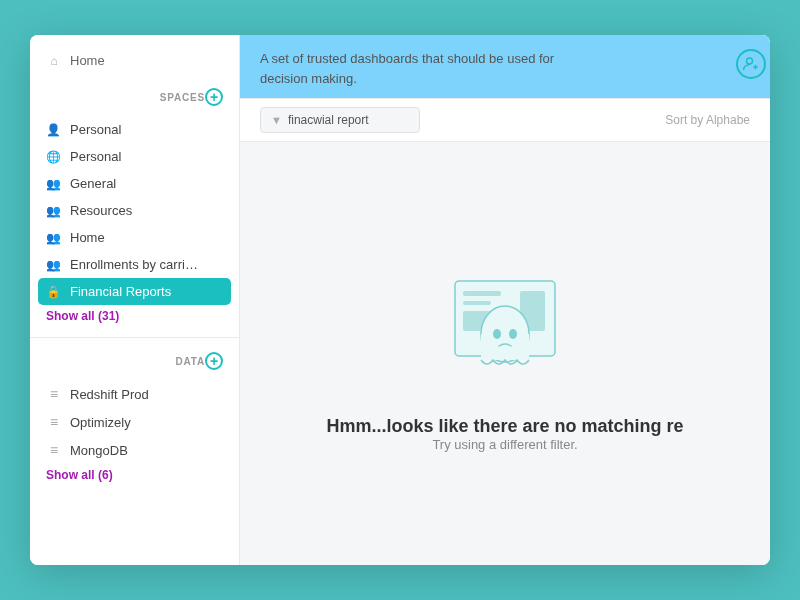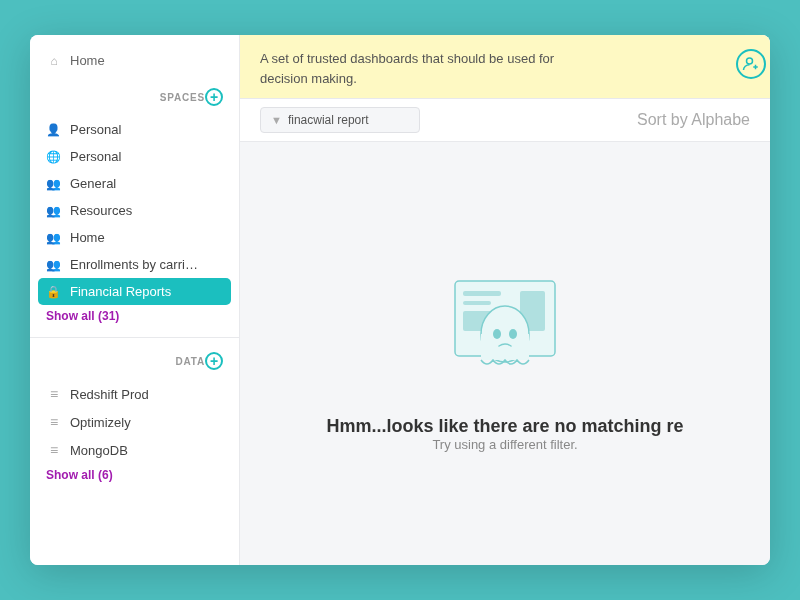--- a/index.html
+++ b/index.html
@@ -115,21 +115,21 @@
 
     
     .main {
       flex: 1;
       display: flex;
       flex-direction: column;
       background: #f5f6f8;
       overflow: hidden;
     }
     .main-header {
-      background: #fef9c3;
+      background: #7dd3fc;
       padding: 14px 4px 10px 20px;
       border-bottom: 1px solid #e8e9ec;
       display: flex;
       align-items: flex-start;
       justify-content: space-between;
     }
     .header-desc {
       font-size: 13px;
       color: #555;
       max-width: 340px;
@@ -170,21 +170,21 @@
       padding: 5px 10px;
       font-size: 12px;
       color: #555;
       min-width: 160px;
     }
     .filter-icon {
       color: #aaa;
       font-size: 11px;
     }
     .sort-label {
-      font-size: 16px;
+      font-size: 12px;
       color: #aaa;
     }
     .empty-state {
       flex: 1;
       display: flex;
       flex-direction: column;
       align-items: center;
       justify-content: center;
       padding: 20px;
     }

